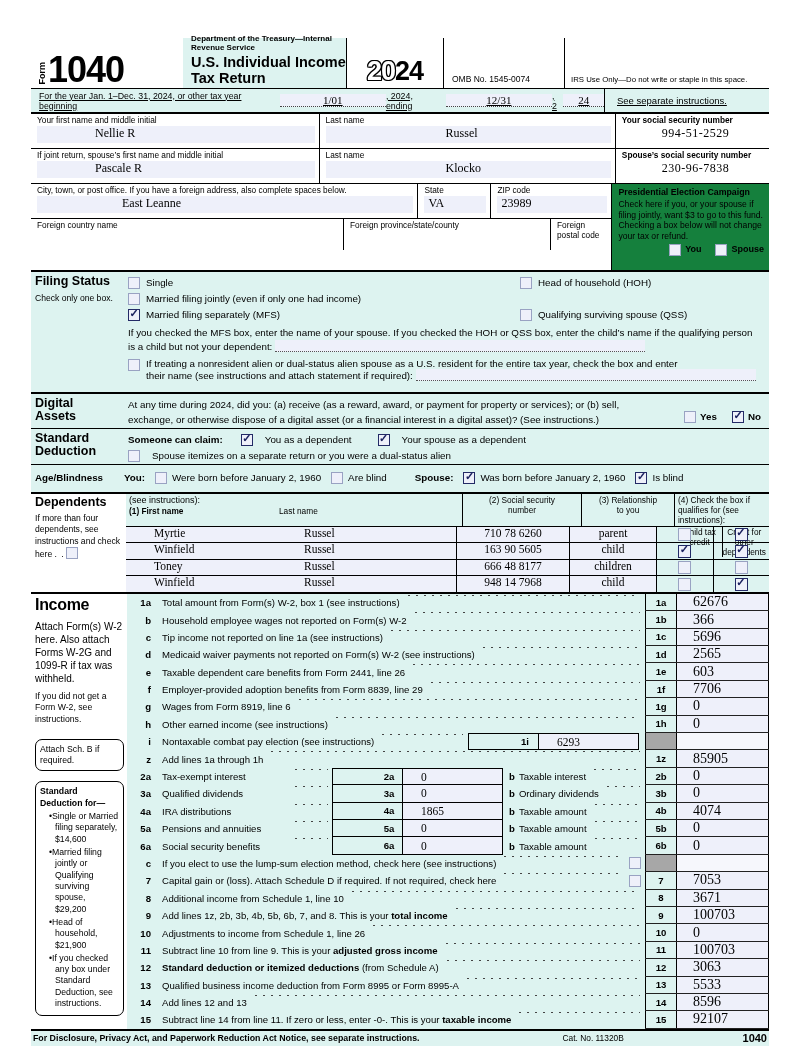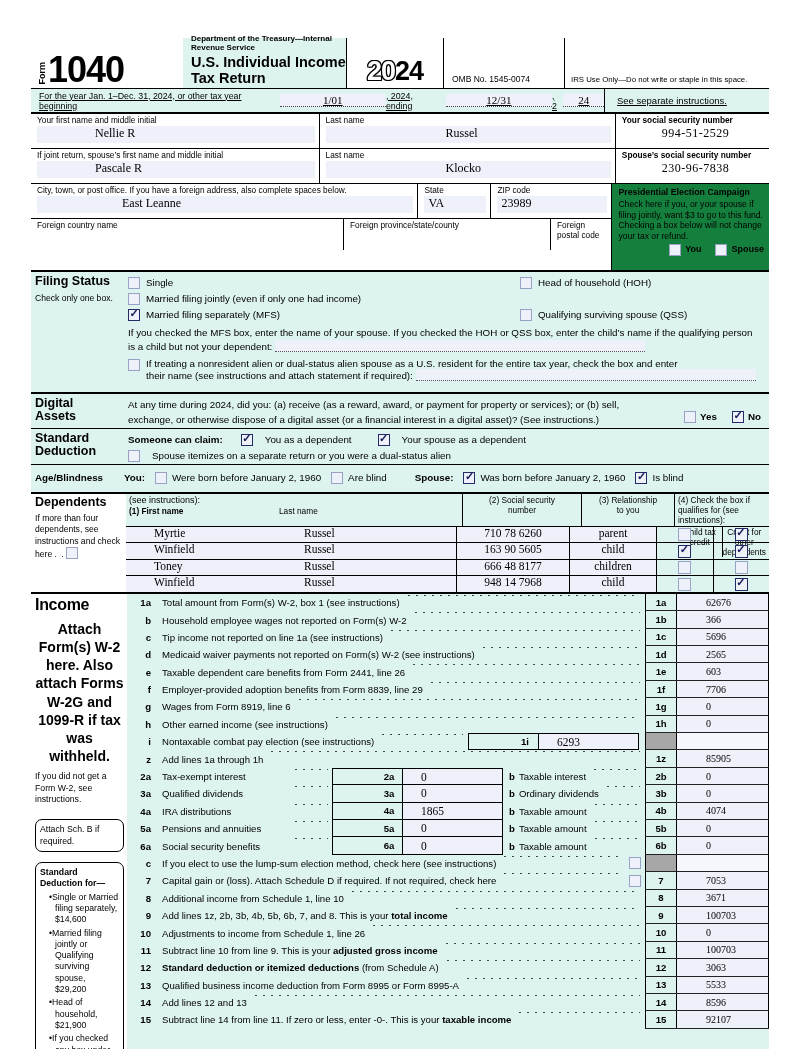--- a/index.html
+++ b/index.html
@@ -116,37 +116,37 @@
   .d-last{flex:1;}
   .d-ssn{width:112px;border-left:1px solid #000;background:#eef0fa;text-align:center;}
   .d-rel{width:86px;border-left:1px solid #000;background:#eef0fa;text-align:center;}
   .d-ctc,.d-odc{flex:1;border-left:1px solid #000;display:flex;align-items:center;justify-content:center;}
   .d-ctc .cb,.d-odc .cb{width:11px;height:11px;}
 
   
   .income{display:flex;border-top:2px solid #000;}
   .inc-left{width:89px;flex:none;background:#fff;padding:2px 3px 0 4px;}
   .inc-title{font-weight:800;font-size:16px;letter-spacing:-0.3px;}
-  .inc-note{font-size:14px;font-weight:700;line-height:1.3;margin-top:6px;text-align:center;}
+  .inc-note{font-size:10px;font-weight:400;line-height:1.3;margin-top:6px;}
   .inc-note2{font-size:8.7px;line-height:1.3;margin-top:6px;}
   .tagbox{border:1px solid #000;border-radius:7px;background:#fff;font-size:8.7px;padding:4px 4px;margin-top:10px;line-height:1.3;}
   .tagbox .bt{font-weight:700;}
   .tagbox ul{margin:2px 0 0 0;padding-left:9px;list-style:none;}
   .tagbox li{margin-bottom:2px;text-indent:-6px;padding-left:6px;}
   .tagbox li::before{content:"\2022 ";}
   .inc-rows{flex:1;background:#ddf3f0;display:flex;flex-direction:column;}
   .irow{display:flex;align-items:center;height:17.4px;font-size:9.6px;}
   .irow .ln{width:24px;flex:none;font-weight:700;text-align:right;padding-right:2px;}
   .irow .lab{margin-left:9px;white-space:nowrap;}
   .irow .lab b{font-weight:700;}
   .lead{flex:1;align-self:stretch;margin:0 5px;background-image:radial-gradient(circle,#444 0.8px,transparent 1.1px);background-size:8px 3px;background-repeat:repeat-x;background-position:0 bottom 5px;min-width:10px;}
   .rt{display:flex;align-self:stretch;align-items:center;border-bottom:1px solid #222;}
   .rt .nbox{width:30px;align-self:stretch;display:flex;align-items:center;justify-content:center;font-weight:700;font-size:9.6px;border-left:1.5px solid #000;border-right:1px solid #000;}
   .rt .nbox.gray{background:#a7a7a7;}
-  .rt .amt{width:92px;align-self:stretch;background:#eef0fa;font-family:"Liberation Serif",serif;font-size:10px;display:flex;align-items:center;padding-left:29px;box-sizing:border-box;border-right:1px solid #000;}
+  .rt .amt{width:92px;align-self:stretch;background:#eef0fa;font-family:"Liberation Serif",serif;font-size:14px;display:flex;align-items:center;padding-left:16px;box-sizing:border-box;border-right:1px solid #000;}
   .rt .amt.empty{background:#f6f7fc;}
   .ibox{display:flex;align-self:stretch;align-items:center;margin-right:6px;}
   .ibox .inum{width:26px;align-self:stretch;display:flex;align-items:center;justify-content:center;font-weight:700;border:1px solid #000;border-top:none;padding-left:43px;}
   .ibox .ival{width:100px;align-self:stretch;background:#eef0fa;font-family:"Liberation Serif",serif;font-size:11.5px;display:flex;align-items:center;padding-left:18px;box-sizing:border-box;border-right:1px solid #000;border-bottom:1px solid #000;}
   .ibox.btop .inum{border-top:1px solid #000;}
   .ibox.btop .ival{border-top:1px solid #000;}
   .alab{width:128px;white-space:nowrap;}
   .pairdots{width:36px;align-self:stretch;margin:0 4px 0 2px;background-image:radial-gradient(circle,#444 0.8px,transparent 1.1px);background-size:8px 3px;background-repeat:repeat-x;background-position:0 bottom 5px;}
   .blab{font-weight:700;margin-right:4px;}
   .cbend{margin:0 4px;}

